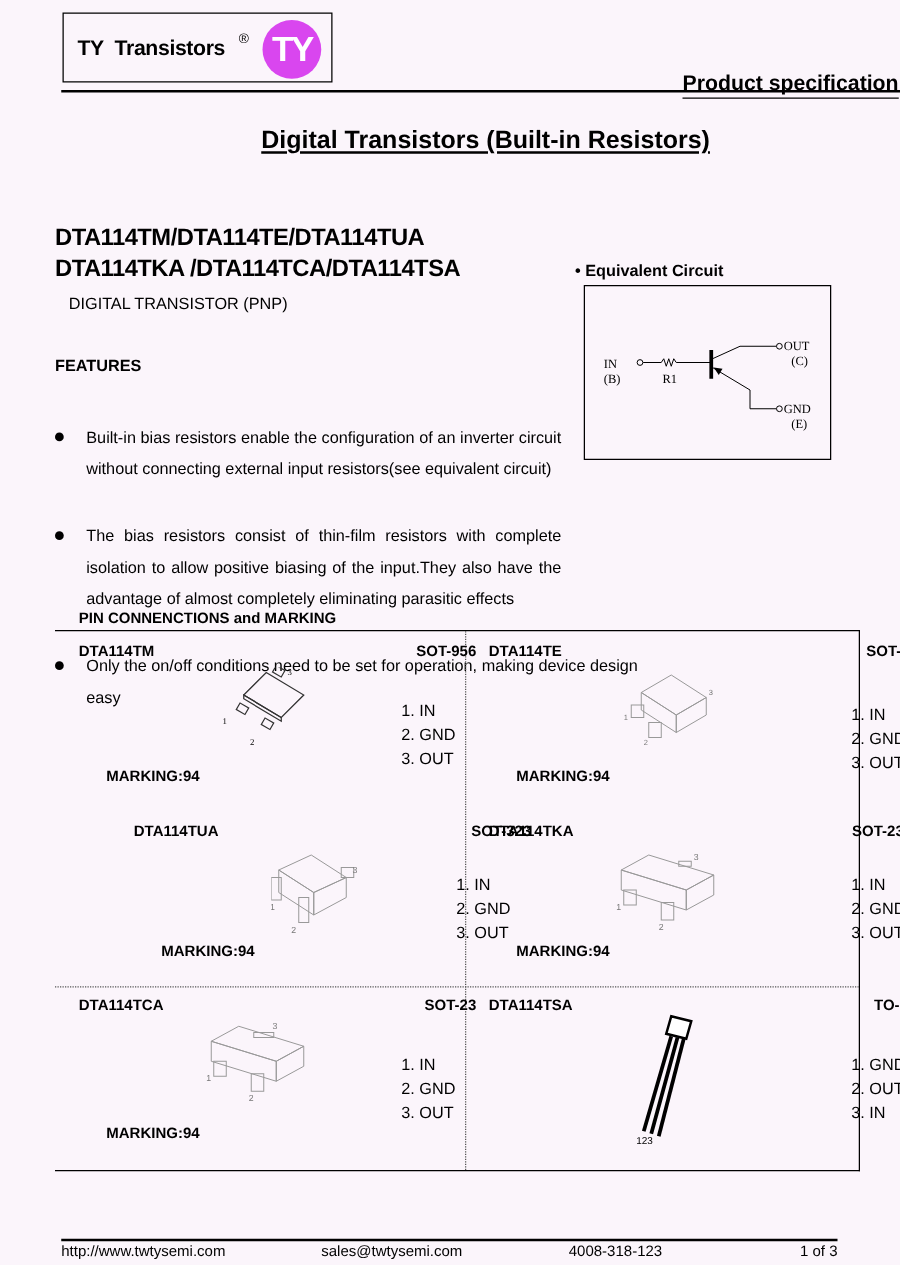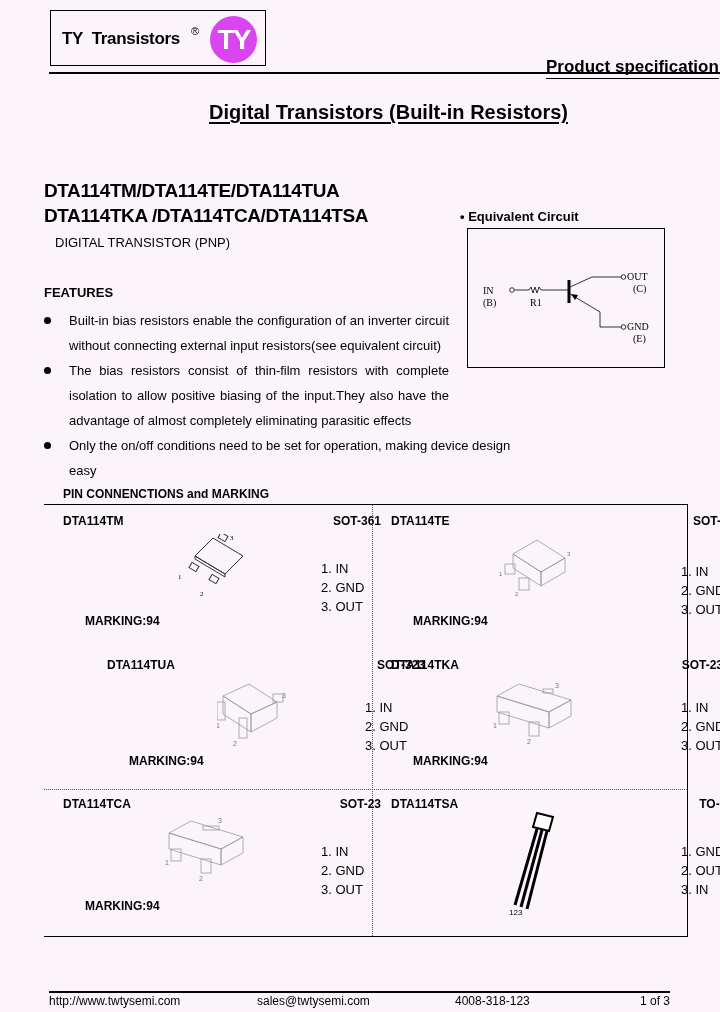--- a/index.html
+++ b/index.html
@@ -34,21 +34,21 @@
     text-decoration: underline; text-underline-offset: 3px; white-space: nowrap;
   }
   .part-line { left: 44px; font-size: 19px; font-weight: bold; letter-spacing: -0.4px; white-space: nowrap; }
   .subtitle { left: 44px; top: 235px; font-size: 13px; white-space: nowrap; margin-left: 11px; }
   .features-h { left: 44px; top: 285px; font-size: 13px; font-weight: bold; }
   .feature-list { left: 44px; top: 308px; width: 500px; margin: 0; padding: 0; list-style: none; }
   .feature-item { position: relative; padding-left: 25px; font-size: 13px; line-height: 25px; }
   .feature-item .bullet {
     position: absolute; left: 0; top: 9px; width: 7px; height: 7px; border-radius: 50%; background: #000;
   }
-  .feature-item .txt { display: block; width: 380px; text-align: justify; }
+  .feature-item .txt { display: block; width: 380px; text-align: justify; margin-top: 29px; }
   .feature-item.wide .txt { width: 470px; text-align: left; }
   
   .ec-label { left: 460px; top: 209px; font-size: 13px; font-weight: bold; white-space: nowrap; }
   .ec-box { left: 467px; top: 228px; width: 198px; height: 140px; border: 1px solid #000; box-sizing: border-box; }
   .ec-svg { left: 467px; top: 228px; }
   
   .pin-h { left: 63px; top: 487px; font-size: 12px; font-weight: bold; white-space: nowrap; }
   .pin-top-line { left: 44px; top: 504px; width: 644px; height: 1px; background: #000; }
   .pin-right-line { left: 687px; top: 504px; width: 1px; height: 433px; background: #000; }
   .pin-bottom-line { left: 44px; top: 936px; width: 644px; height: 1px; background: #000; }
@@ -122,21 +122,21 @@
 
 <div class="abs pin-h">PIN CONNENCTIONS and MARKING</div>
 <div class="abs pin-top-line"></div>
 <div class="abs pin-right-line"></div>
 <div class="abs pin-bottom-line"></div>
 <div class="abs pin-vdots"></div>
 <div class="abs pin-hdots"></div>
 
 <div class="cell" style="left:63px; top:514px;">
   <div class="pname">DTA114TM</div>
-  <div class="pkg" style="right:-18px">SOT-361</div>
+  <div class="pkg" style="right:-18px">SOT-956</div>
   <svg width="90" height="80" style="left:110px;top:20px">
     <polygon points="22,22 40,4 70,22 52,40" fill="none" stroke="#333" stroke-width="1"></polygon>
     <polygon points="22,22 52,40 52,43 22,25" fill="none" stroke="#333" stroke-width="1"></polygon>
     <rect x="46" y="0" width="8" height="6" fill="none" stroke="#333" transform="rotate(30 50 3)"></rect>
     <rect x="17" y="30" width="8" height="6" fill="none" stroke="#333" transform="rotate(30 21 33)"></rect>
     <rect x="37" y="42" width="8" height="6" fill="none" stroke="#333" transform="rotate(30 41 45)"></rect>
     <text x="57" y="6" font-size="7" font-family="'Liberation Serif',serif">3</text>
     <text x="5" y="45" font-size="7" font-family="'Liberation Serif',serif">1</text>
     <text x="27" y="62" font-size="7" font-family="'Liberation Serif',serif">2</text>
   </svg>

